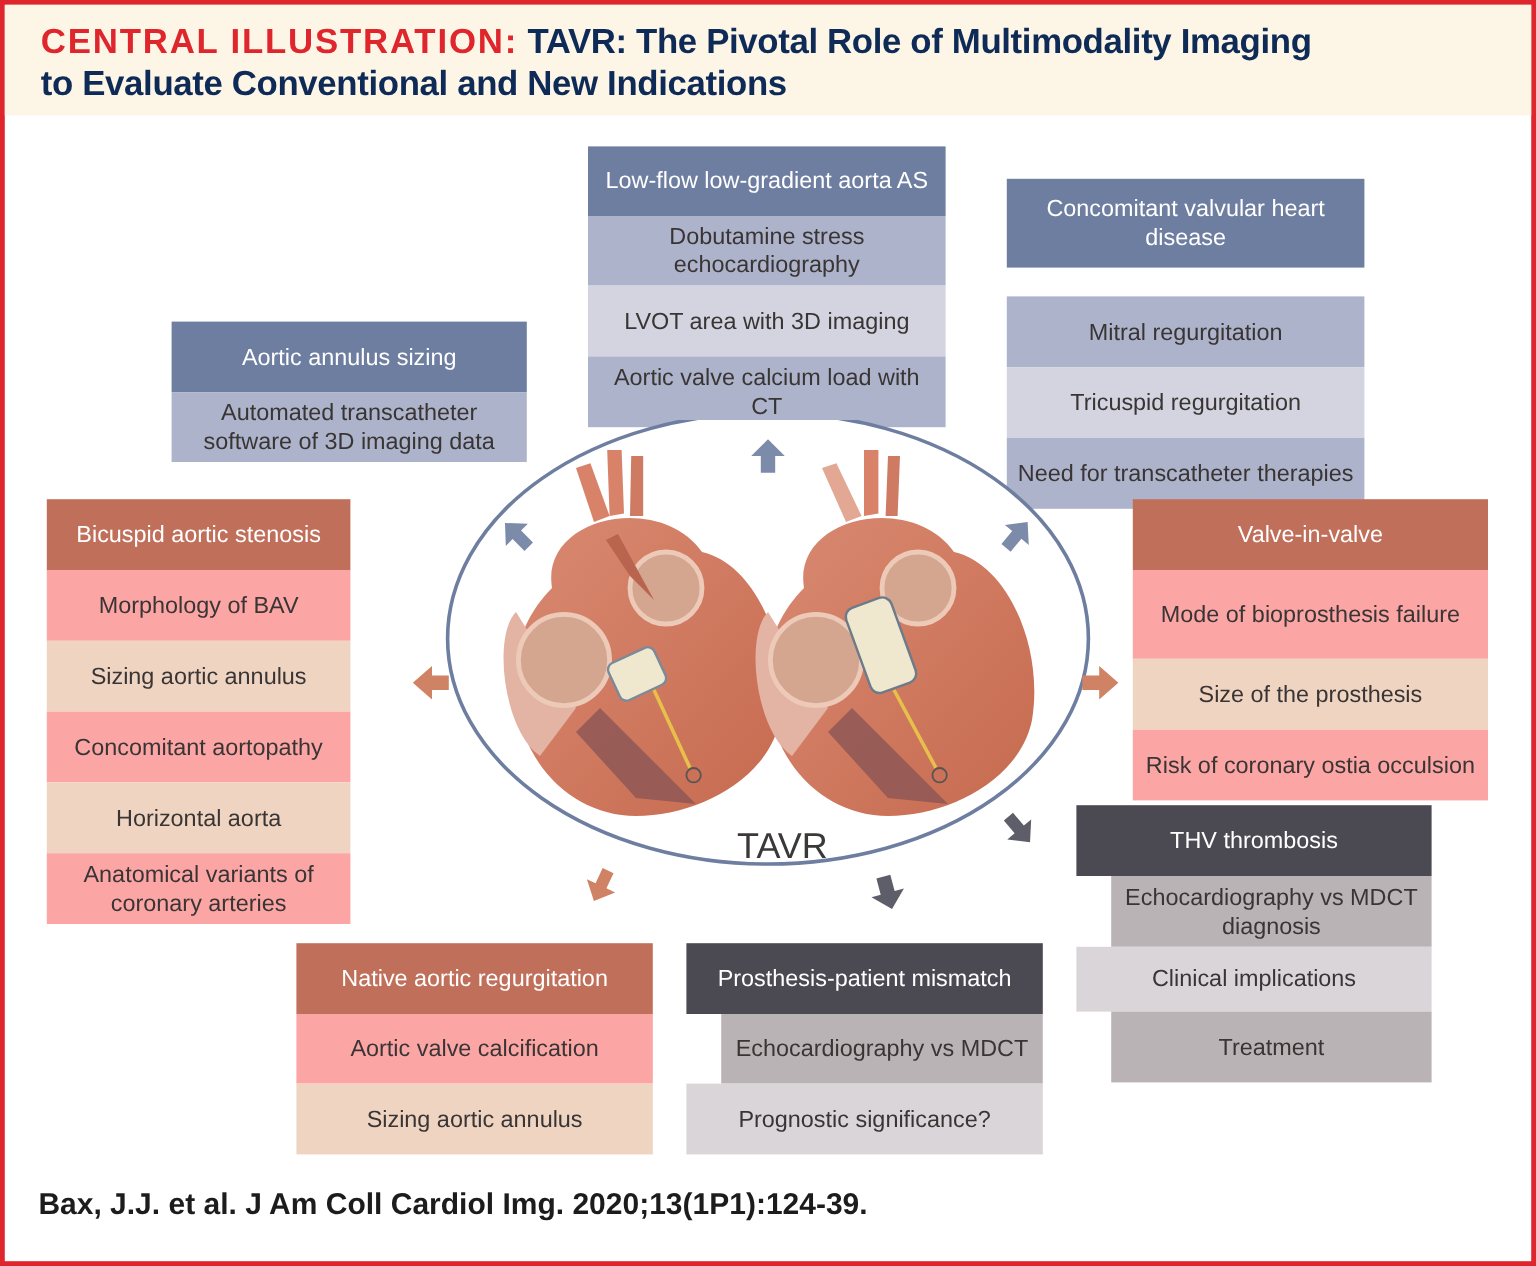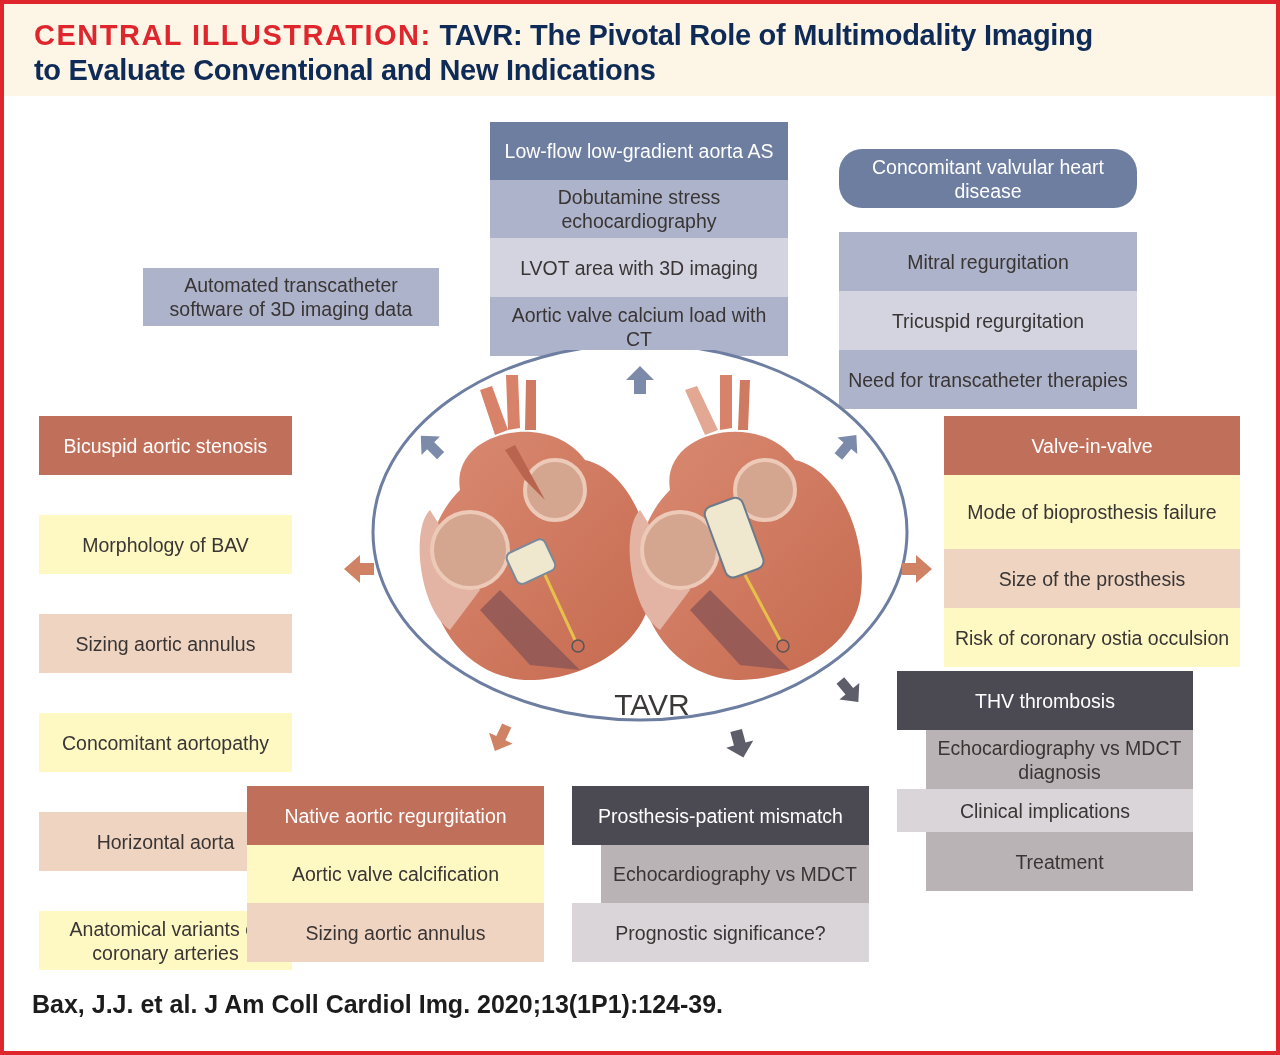--- a/index.html
+++ b/index.html
@@ -10,21 +10,21 @@
   .title { position: absolute; left: 30px; top: 14px; width: 1230px; font-weight: bold; font-size: 29px; line-height: 35px; color: #0e2a56; letter-spacing: -0.3px; }
   .title .label { color: #e0262d; letter-spacing: 1.5px; }
   .box { position: absolute; display: flex; flex-direction: column; }
   .row { display: flex; align-items: center; justify-content: center; text-align: center; font-size: 19.5px; line-height: 24px; color: #3a3535; padding: 0 8px; }
   .row.head { color: #ffffff; }
   
   .blue .head { background: #6e7ea0; }
   .blue .r1 { background: #adb3ca; }
   .blue .r2 { background: #d3d4e0; }
   .orange .head { background: #c0705a; }
-  .orange .r1 { background: #fef9c3; }
+  .orange .r1 { background: #fca5a5; }
   .orange .r2 { background: #efd4c2; }
   .dark .head { background: #4b4a53; }
   .dark .r1 { background: #bab3b6; margin-left: 29px; }
   .dark .r2 { background: #d9d5d8; }
   .citation { position: absolute; left: 32px; top: 990px; font-weight: bold; font-size: 25px; color: #1c1c1c; }
   svg.center { position: absolute; left: 330px; top: 350px; width: 620px; height: 420px; }
 </style>
 </head>
 <body>
 
@@ -32,57 +32,58 @@
 
 <div class="header">
   <div class="title">
     <span class="label">CENTRAL ILLUSTRATION:</span>
     <span>TAVR: The Pivotal Role of Multimodality Imaging</span><br>
     <span>to Evaluate Conventional and New Indications</span>
   </div>
 </div>
 
 <div class="box blue" style="left:143px; top:268px; width:296px;">
+  <div class="row head" style="height:59px;">Aortic annulus sizing</div>
   <div class="row r1" style="height:58px;">Automated transcatheter software of 3D imaging data</div>
 </div>
 
 <div class="box blue" style="left:490px; top:122px; width:298px;">
   <div class="row head" style="height:58px;">Low-flow low-gradient aorta AS</div>
   <div class="row r1" style="height:58px;">Dobutamine stress echocardiography</div>
   <div class="row r2" style="height:59px;">LVOT area with 3D imaging</div>
   <div class="row r1" style="height:59px;">Aortic valve calcium load with CT</div>
 </div>
 
 <div class="box blue" style="left:839px; top:149px; width:298px;">
-  <div class="row head" style="height:59px;border-radius:23px;">Concomitant valvular heart disease</div>
+  <div class="row head" style="height:74px;">Concomitant valvular heart disease</div>
   <div class="row r1" style="height:59px;margin-top:24px;">Mitral regurgitation</div>
   <div class="row r2" style="height:59px;">Tricuspid regurgitation</div>
   <div class="row r1" style="height:59px;">Need for transcatheter therapies</div>
 </div>
 
-<div class="box orange" style="left:39px; top:416px; width:253px;gap:40px;">
+<div class="box orange" style="left:39px; top:416px; width:253px;">
   <div class="row head" style="height:59px;">Bicuspid aortic stenosis</div>
   <div class="row r1" style="height:59px;">Morphology of BAV</div>
   <div class="row r2" style="height:59px;">Sizing aortic annulus</div>
   <div class="row r1" style="height:59px;">Concomitant aortopathy</div>
   <div class="row r2" style="height:59px;">Horizontal aorta</div>
   <div class="row r1" style="height:59px;">Anatomical variants of coronary arteries</div>
 </div>
 
 <div class="box orange" style="left:944px; top:416px; width:296px;">
   <div class="row head" style="height:59px;">Valve-in-valve</div>
   <div class="row r1" style="height:74px;">Mode of bioprosthesis failure</div>
   <div class="row r2" style="height:59px;">Size of the prosthesis</div>
   <div class="row r1" style="height:59px;">Risk of coronary ostia occulsion</div>
 </div>
 
 <div class="box dark" style="left:897px; top:671px; width:296px;">
   <div class="row head" style="height:59px;">THV thrombosis</div>
   <div class="row r1" style="height:59px;">Echocardiography vs MDCT diagnosis</div>
-  <div class="row r2" style="height:43px;">Clinical implications</div>
+  <div class="row r2" style="height:54px;">Clinical implications</div>
   <div class="row r1" style="height:59px;">Treatment</div>
 </div>
 
 <div class="box orange" style="left:247px; top:786px; width:297px;">
   <div class="row head" style="height:59px;">Native aortic regurgitation</div>
   <div class="row r1" style="height:58px;">Aortic valve calcification</div>
   <div class="row r2" style="height:59px;">Sizing aortic annulus</div>
 </div>
 
 <div class="box dark" style="left:572px; top:786px; width:297px;">

